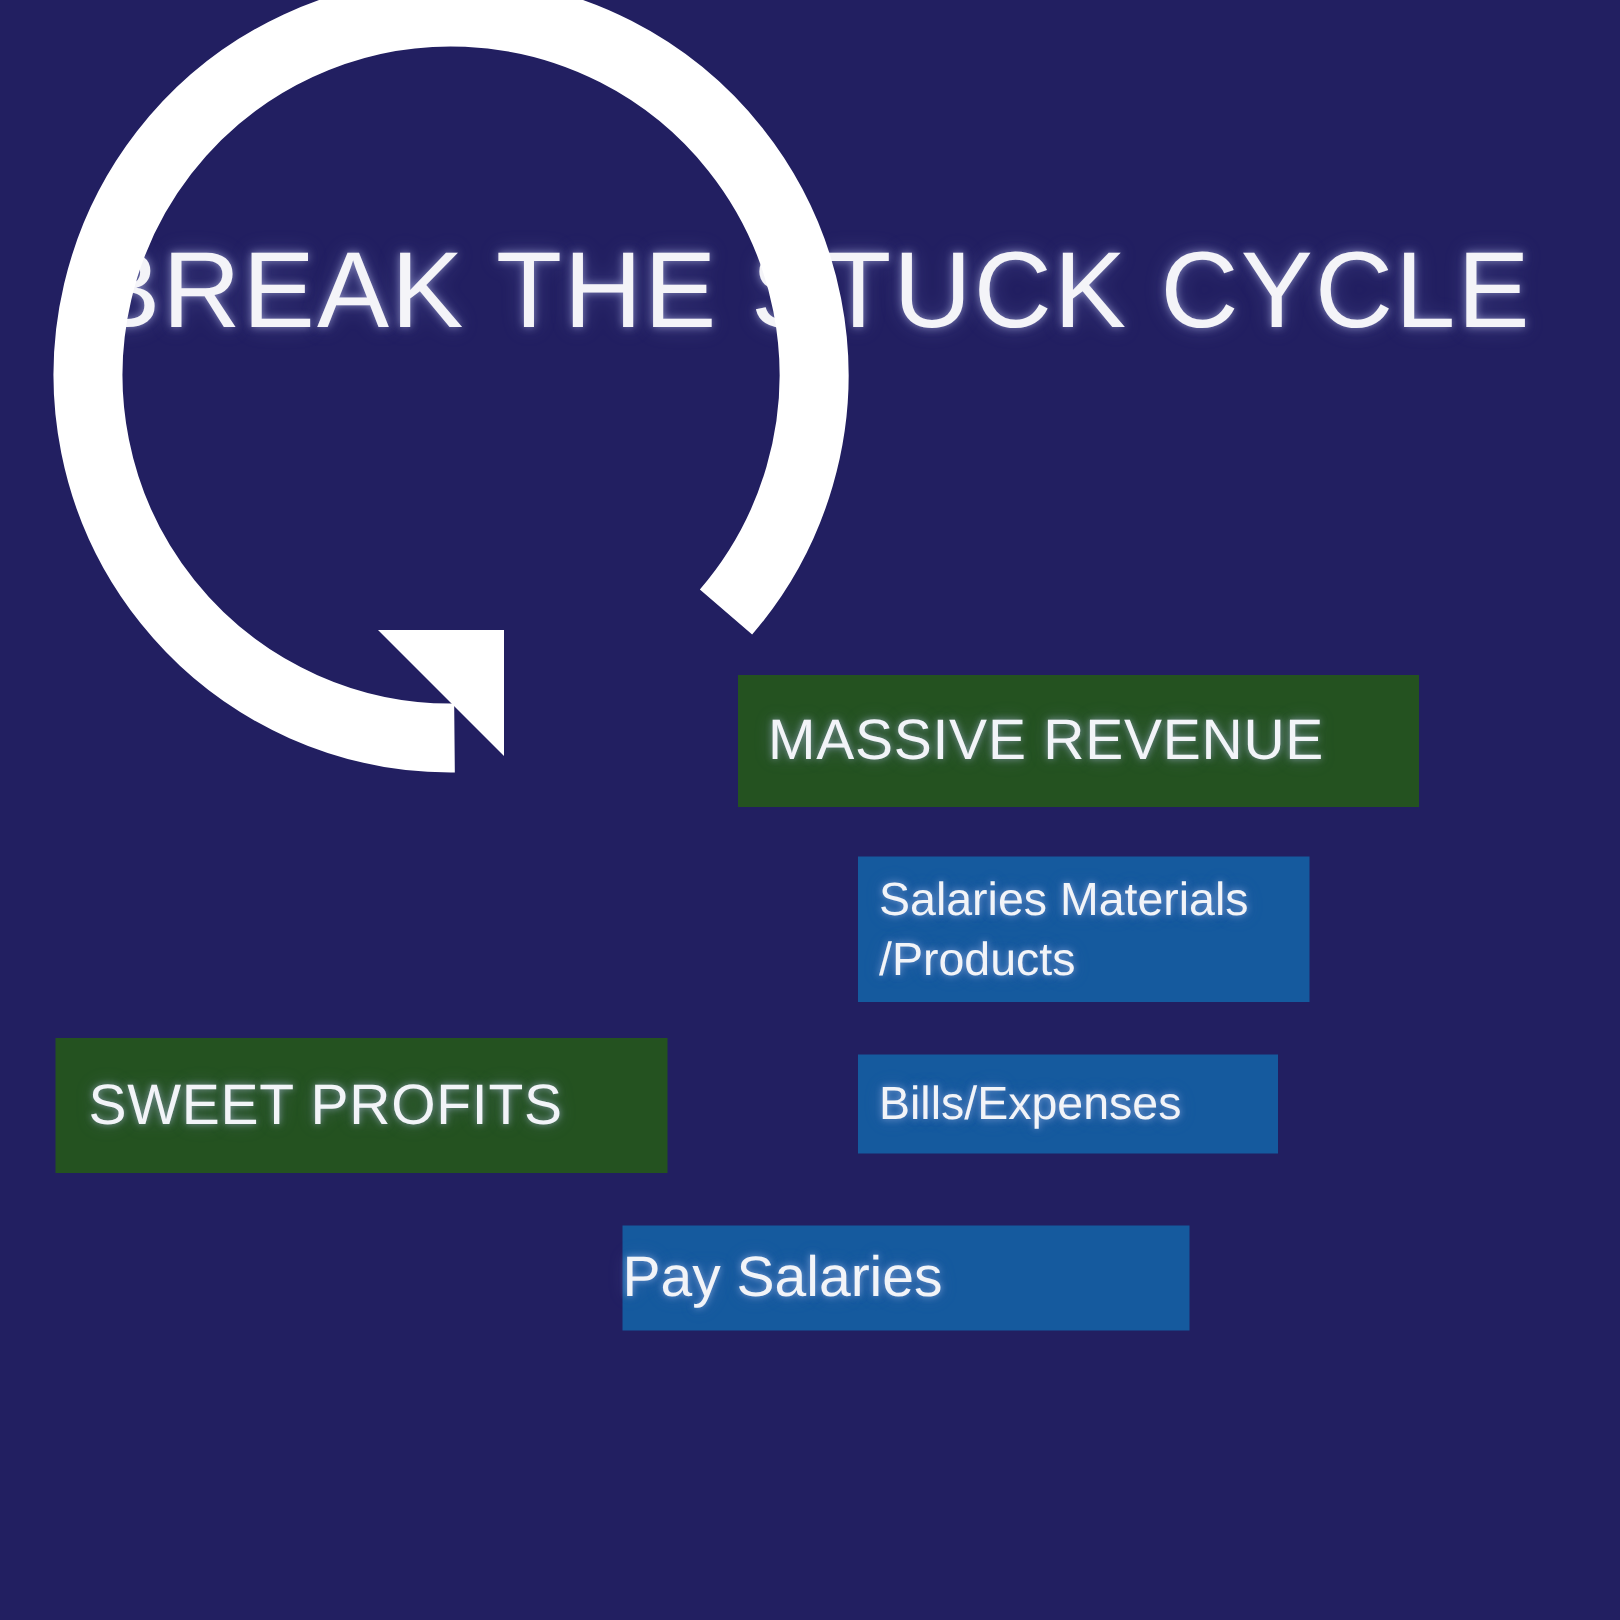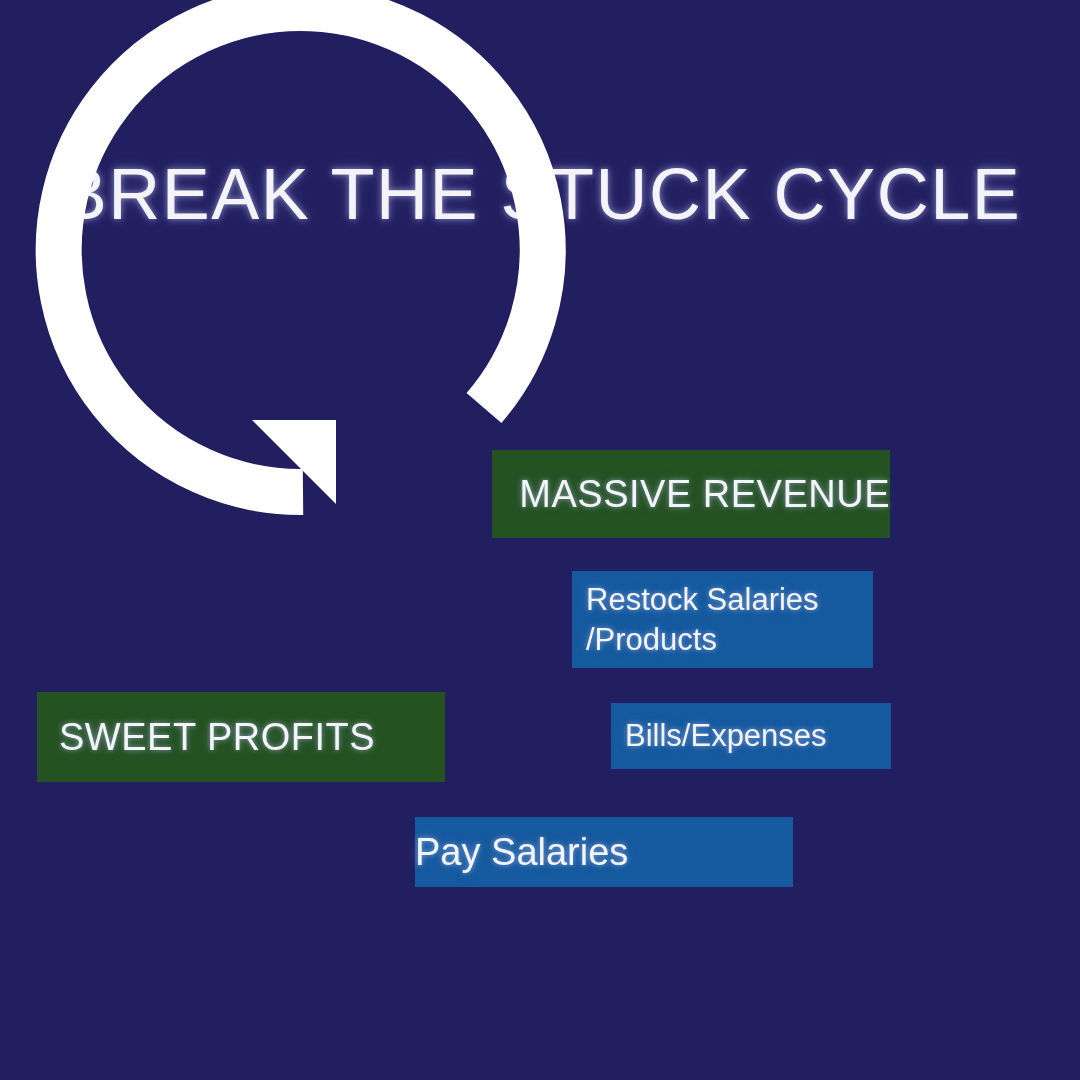--- a/index.html
+++ b/index.html
@@ -68,44 +68,42 @@
 
   .box-green {
     background: #245220;
   }
   .box-blue {
     background: #155a9e;
   }
 
   
   #box-massive-revenue {
-    left: 492px;  top: 450px;  width: 398px;  height: 88px;
+    left: 492px;  top: 450px;  width: 454px;  height: 88px;
     padding-left: 20px;
     font-size: 38px;
     letter-spacing: 0.5px;
-    text-align: right;
   }
   #box-sweet-profits {
     left: 37px;   top: 692px;  width: 408px;  height: 90px;
     padding-left: 22px;
     font-size: 38px;
     letter-spacing: 0.5px;
   }
   #box-restock {
     left: 572px;  top: 571px;  width: 301px;  height: 97px;
     padding-left: 14px;
     font-size: 31px;
     line-height: 1.28;
     align-items: center;
   }
   #box-bills {
     left: 572px;  top: 703px;  width: 280px;  height: 66px;
     padding-left: 14px;
     font-size: 31px;
-    margin-left: 39px;
   }
   #box-pay-salaries {
     left: 415px;  top: 817px;  width: 378px;  height: 70px;
     justify-content: flex-end;
     font-size: 38px;
   }
 </style>
 </head>
 <body>
 
@@ -119,21 +117,21 @@
              A 242 242 0 1 0 303 492" fill="none" stroke="#ffffff" stroke-width="46" stroke-linecap="butt"></path>
 
     <polygon points="252,420 336,420 336,504" fill="#ffffff"></polygon>
   </svg>
 
   <div id="box-massive-revenue" class="node-box box-green">
     <span class="node-label">MASSIVE REVENUE</span>
   </div>
 
   <div id="box-restock" class="node-box box-blue">
-    <span class="node-label">Restock Salaries
+    <span class="node-label">Salaries Materials
 /Products</span>
   </div>
 
   <div id="box-bills" class="node-box box-blue">
     <span class="node-label">Bills/Expenses</span>
   </div>
 
   <div id="box-pay-salaries" class="node-box box-blue">
     <span class="node-label">Pay Salaries</span>
   </div>

